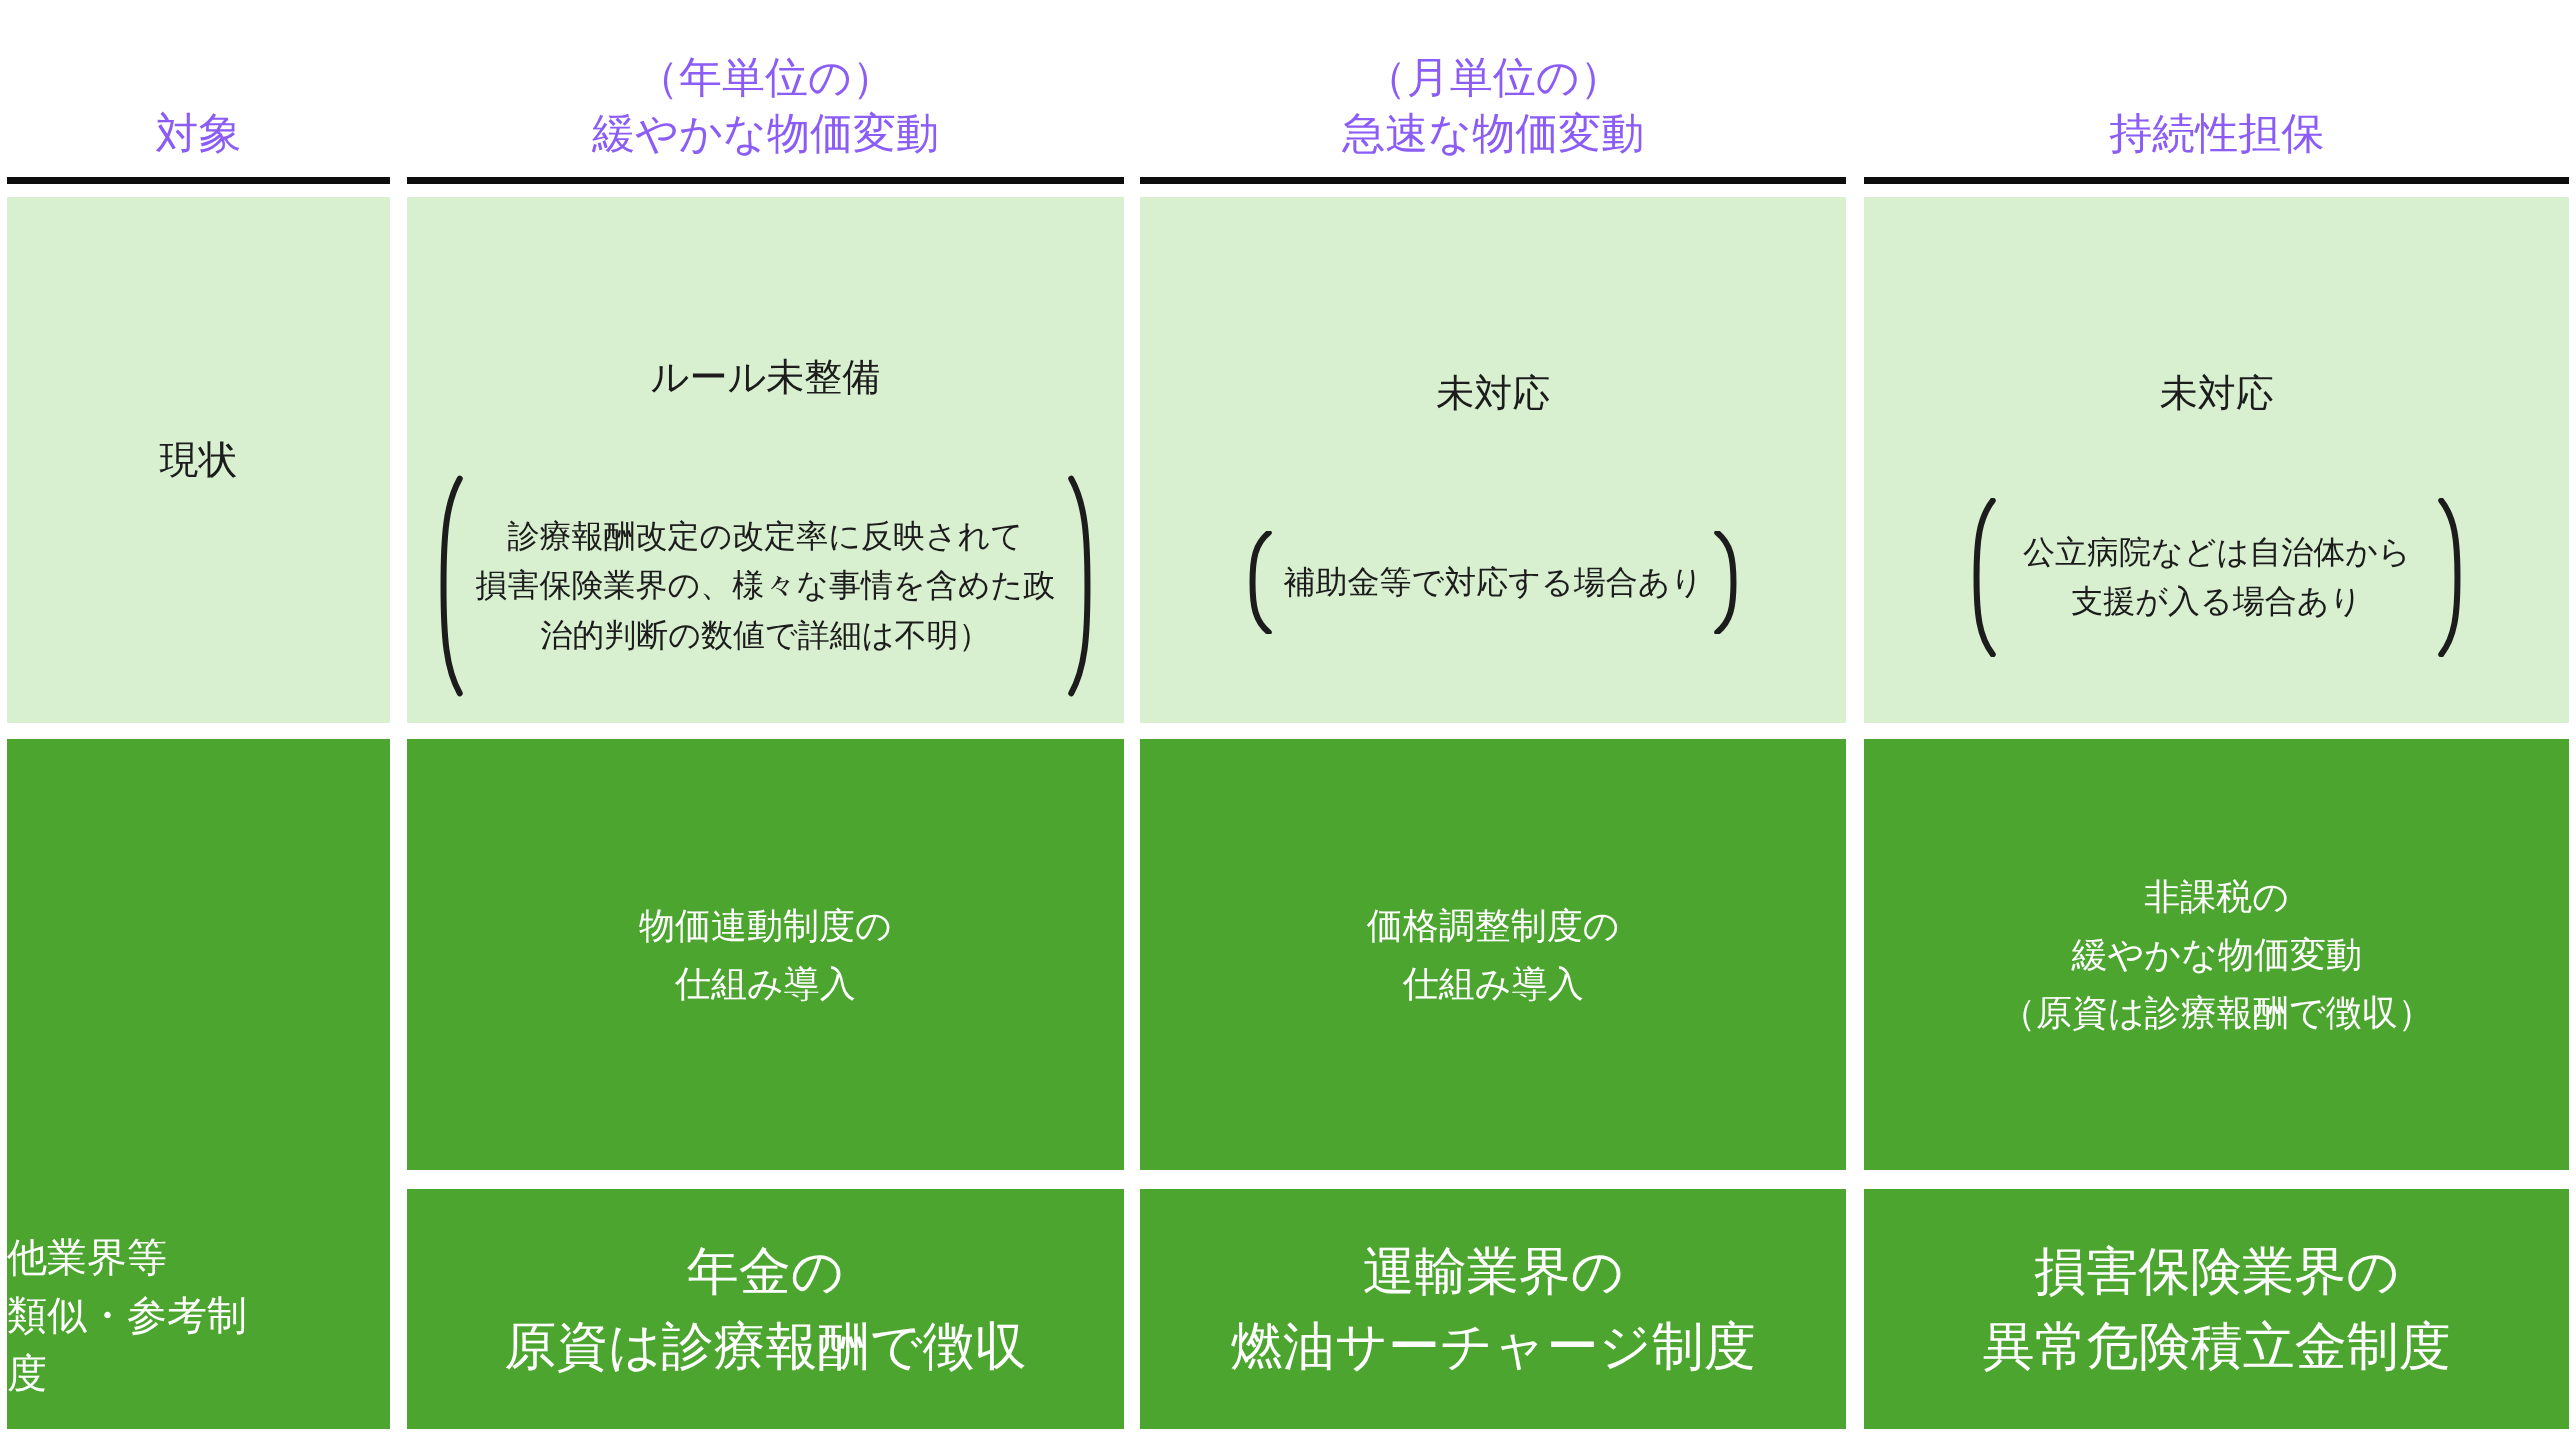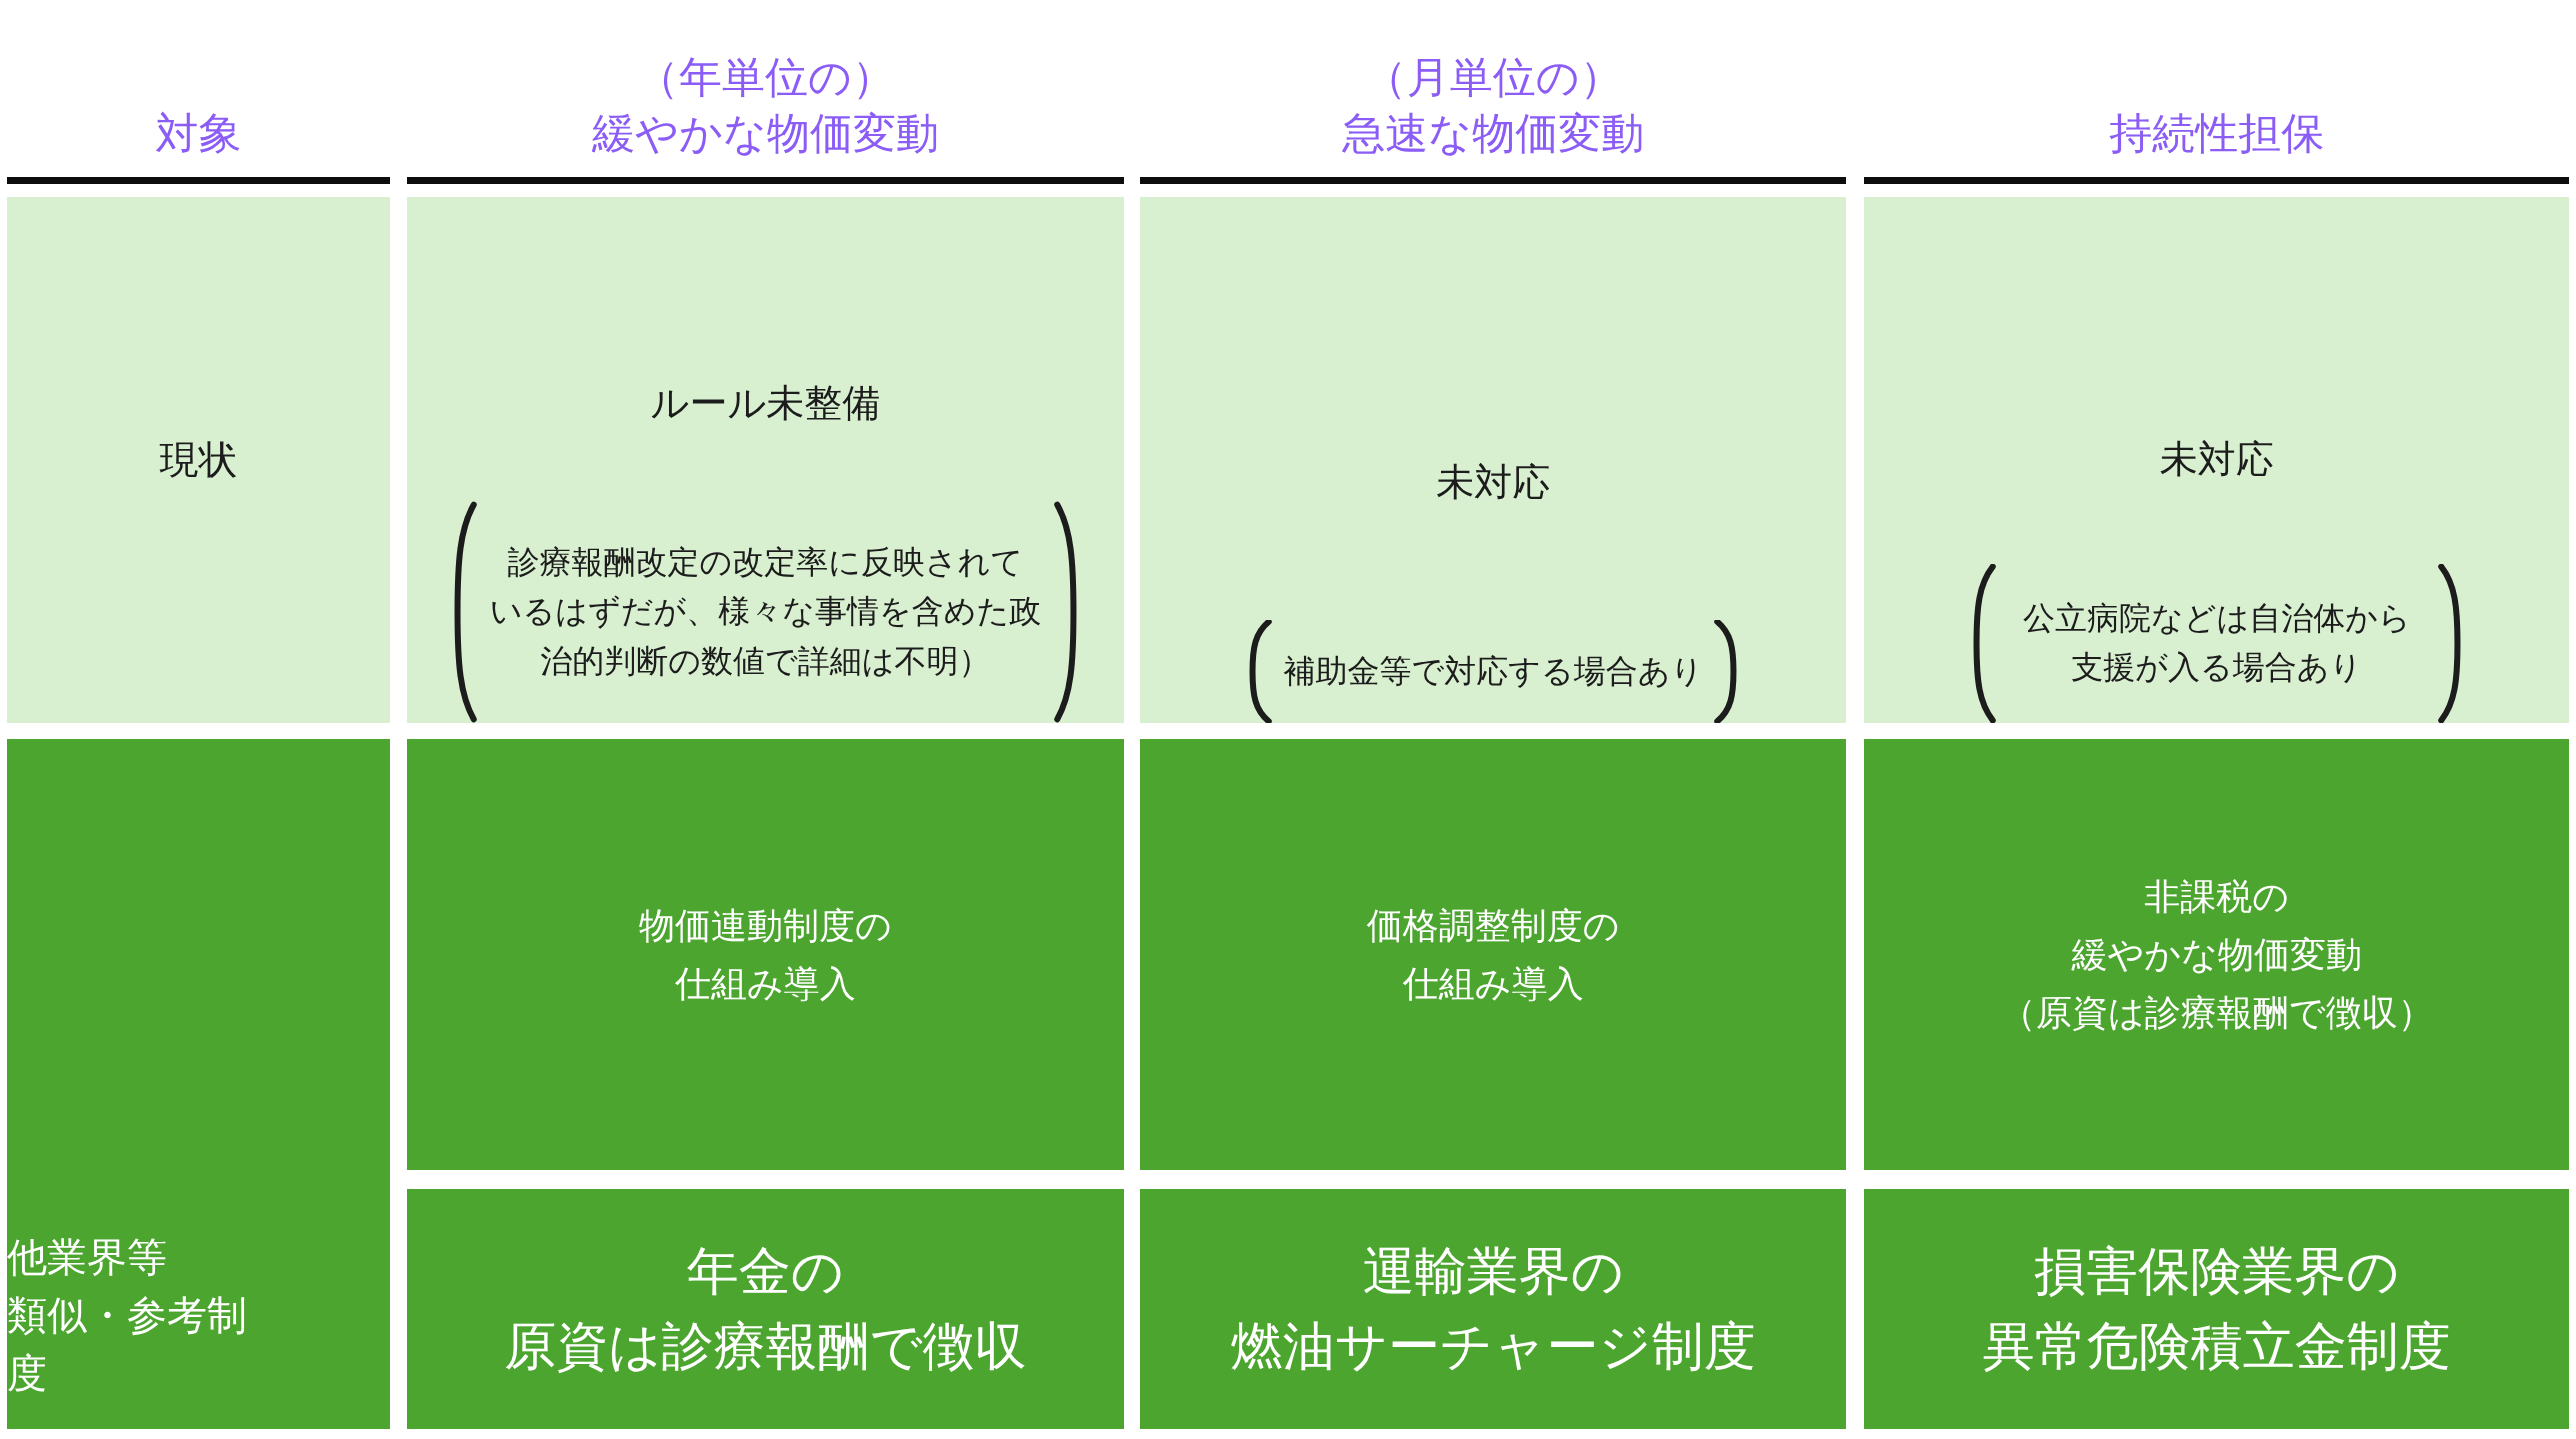--- a/index.html
+++ b/index.html
@@ -20,21 +20,21 @@
   .hcell {
     display: flex; flex-direction: column;
     justify-content: flex-end; align-items: center;
     padding-bottom: 15.5px;
     font-size: 43px; line-height: 1.3;
     text-align: center; white-space: pre-line;
     color: #8b5cf6;
   }
   .underline { background: #0d0d0d; }
   
-  .light { background: #d8efd0; justify-content: flex-end; }
+  .light { background: #d8efd0; }
   .dark  { background: #4ca52f; }
   .cell {
     display: flex; flex-direction: column; align-items: center;
     text-align: center;
   }
   .center { justify-content: center; }
   .row-label-light {
     font-size: 39px; color: #1c1c1c;
   }
   .cell-title { font-size: 38px; color: #1c1c1c; }
@@ -117,21 +117,21 @@
 
   <div class="cell light c2 g-r1c2">
     <div class="cell-title">ルール未整備</div>
     <div class="note-row">
       <span class="paren">
         <svg width="29" height="222" viewBox="0 0 34 300" preserveAspectRatio="none">
           <path d="M29 5 C13 38 10 80 10 150 C10 220 13 262 29 295" fill="none" stroke="#1c1c1c" stroke-width="6" stroke-linecap="round" vector-effect="non-scaling-stroke"></path>
         </svg>
       </span>
       <span class="note-text">診療報酬改定の改定率に反映されて
-いるはずだが、様々な事情を含めた政
+損害保険業界の、様々な事情を含めた政
 治的判断の数値で詳細は不明）</span>
       <span class="paren">
         <svg width="29" height="222" viewBox="0 0 34 300" preserveAspectRatio="none">
           <path d="M5 5 C21 38 24 80 24 150 C24 220 21 262 5 295" fill="none" stroke="#1c1c1c" stroke-width="6" stroke-linecap="round" vector-effect="non-scaling-stroke"></path>
         </svg>
       </span>
     </div>
   </div>
 
   <div class="cell light c3 g-r1c3">

